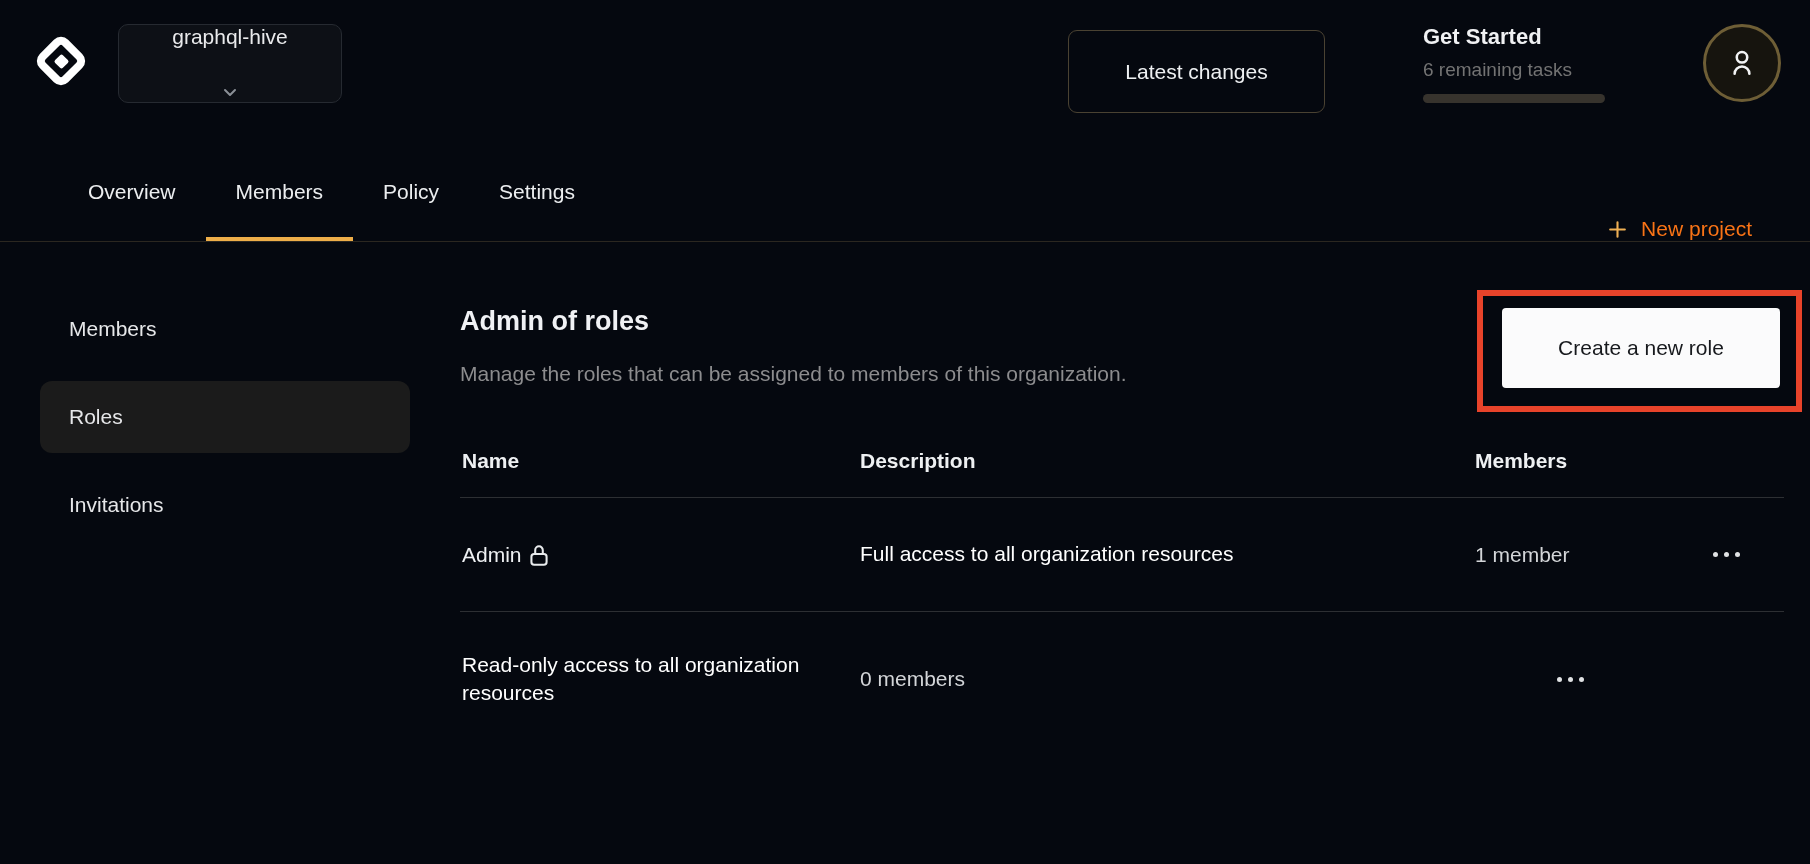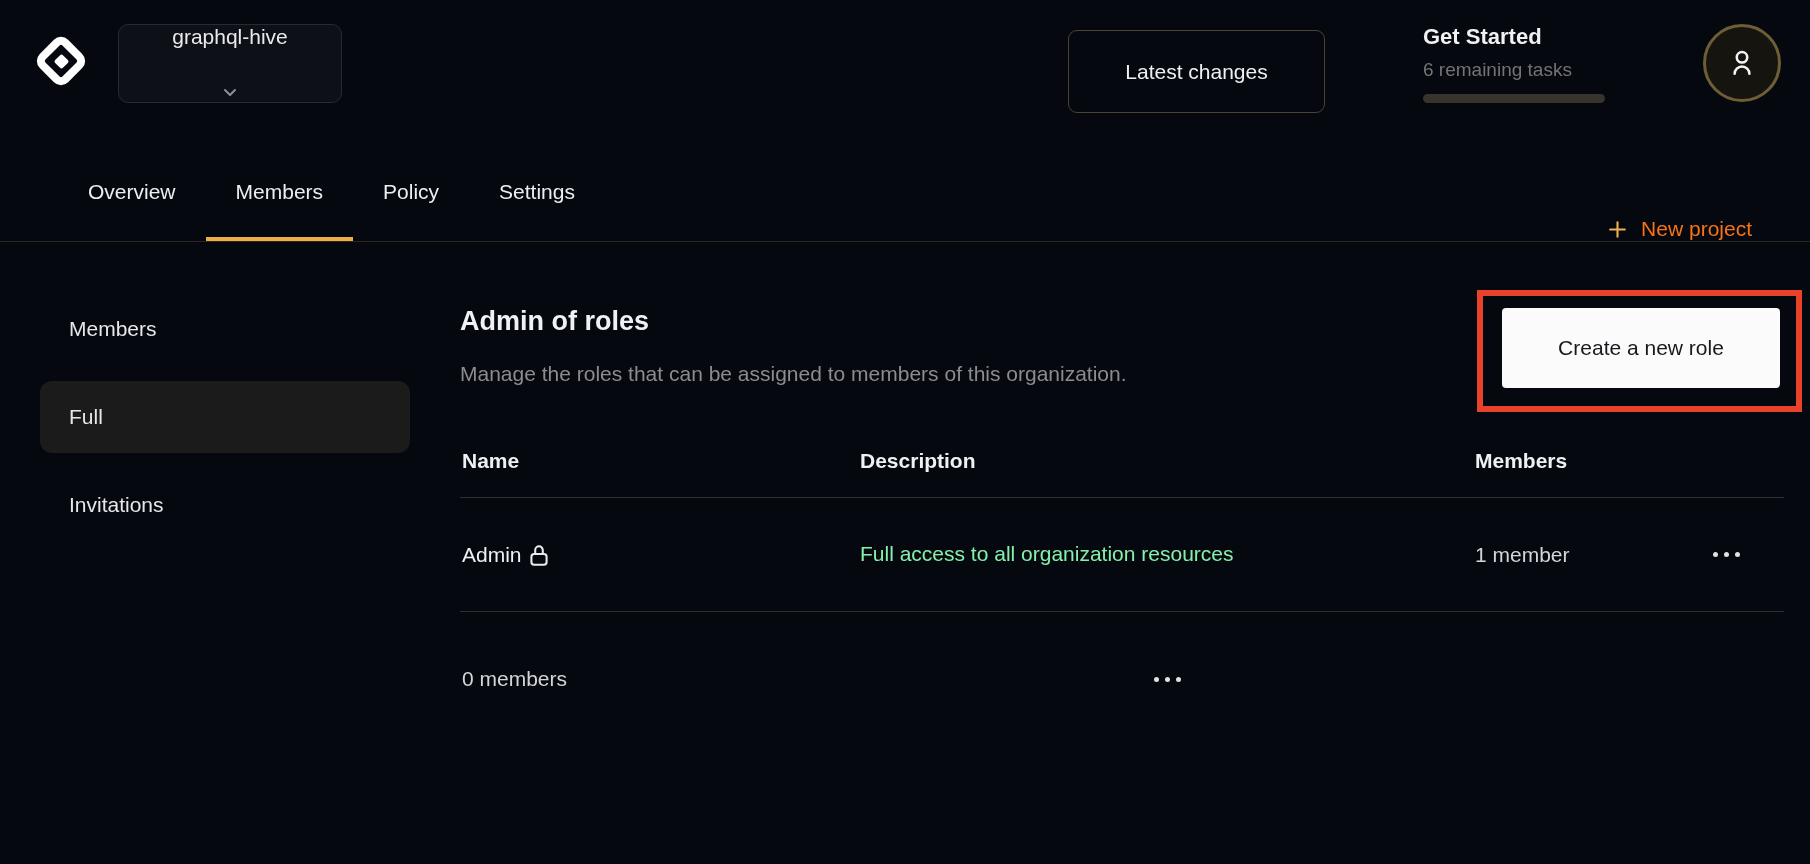--- a/index.html
+++ b/index.html
@@ -87,21 +87,21 @@
   .roles-table{position:absolute;left:460px;top:424px;width:1324px;}
   .t-head,.t-row{
     display:grid;grid-template-columns:398px 615px 191px 120px;
     align-items:center;padding-left:2px;box-sizing:border-box;
   }
   .t-head{height:74px;border-bottom:1px solid #2d2f33;font-size:21px;font-weight:700;color:#eef0f2;}
   .t-row{border-bottom:1px solid #2d2f33;font-size:21px;}
   .t-row.row-admin{height:114px;}
   .t-row.row-viewer{height:134px;border-bottom:none;}
   .name-cell{display:flex;align-items:center;gap:4px;color:#eef0f2;}
-  .desc-cell{color:#86efac;max-width:440px;line-height:1.35;}
+  .desc-cell{color:#ffffff;max-width:440px;line-height:1.35;}
   .members-cell{color:#d3d5d8;}
   .menu-btn{
     background:none;border:none;cursor:pointer;
     display:flex;align-items:center;justify-content:center;gap:6px;height:40px;
   }
   .dot{width:5px;height:5px;border-radius:50%;background:#e0e2e4;}
 
   svg{display:block;}
 </style>
 </head>
@@ -150,21 +150,21 @@
         <svg width="23" height="23" viewBox="0 0 22 22" fill="none" stroke="#efb054" stroke-width="2" stroke-linecap="round">
             <path d="M11 4v14M4 11h14"></path>
           </svg>
       </span>
       <span>New project</span>
     </a>
   </nav>
 
   <aside>
     <div class="side-item side-members">Members</div>
-    <div class="side-item side-roles active">Full</div>
+    <div class="side-item side-roles active">Roles</div>
     <div class="side-item side-invitations">Invitations</div>
   </aside>
 
   <main>
     <h1 class="page-title">Admin of roles</h1>
     <p class="page-sub">Manage the roles that can be assigned to members of this organization.</p>
 
     <div class="annotation"></div>
     <button class="create-btn">Create a new role</button>
 
@@ -189,20 +189,21 @@
         <div class="desc-cell">Full access to all organization resources</div>
         <div class="members-cell">1 member</div>
         <button class="menu-btn">
           <span class="dot"></span>
             <span class="dot"></span>
             <span class="dot"></span>
         </button>
       </div>
 
       <div class="t-row row-viewer">
+        <div class="desc-cell">Read-only access to all organization resources</div>
         <div class="members-cell">0 members</div>
         <button class="menu-btn">
           <span class="dot"></span>
             <span class="dot"></span>
             <span class="dot"></span>
         </button>
       </div>
     </section>
   </main>
 

